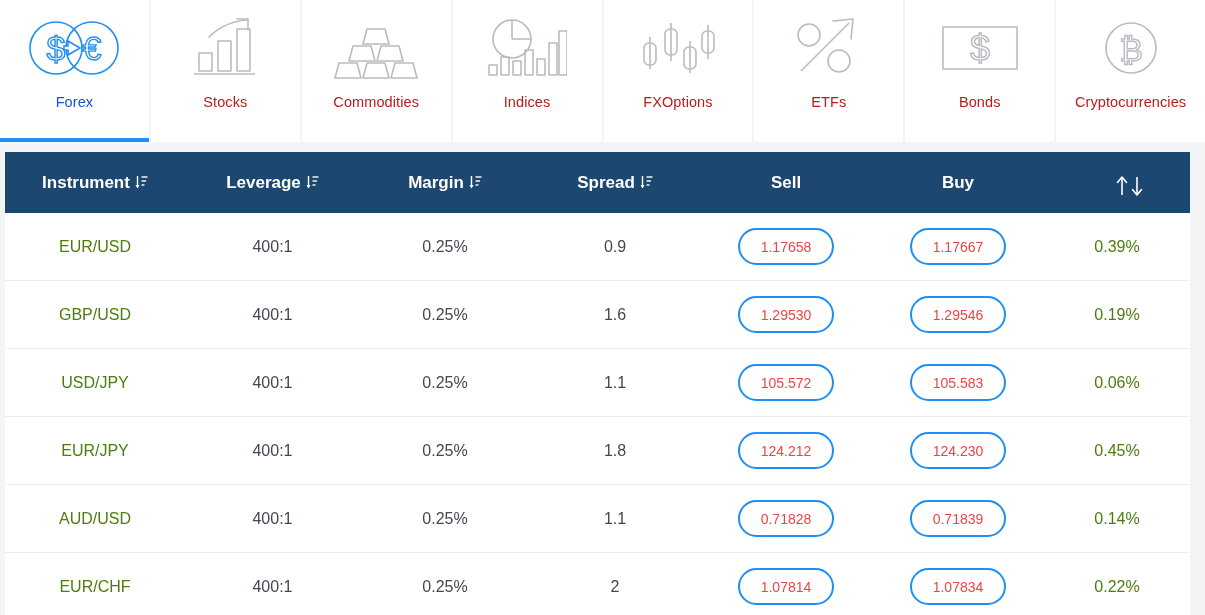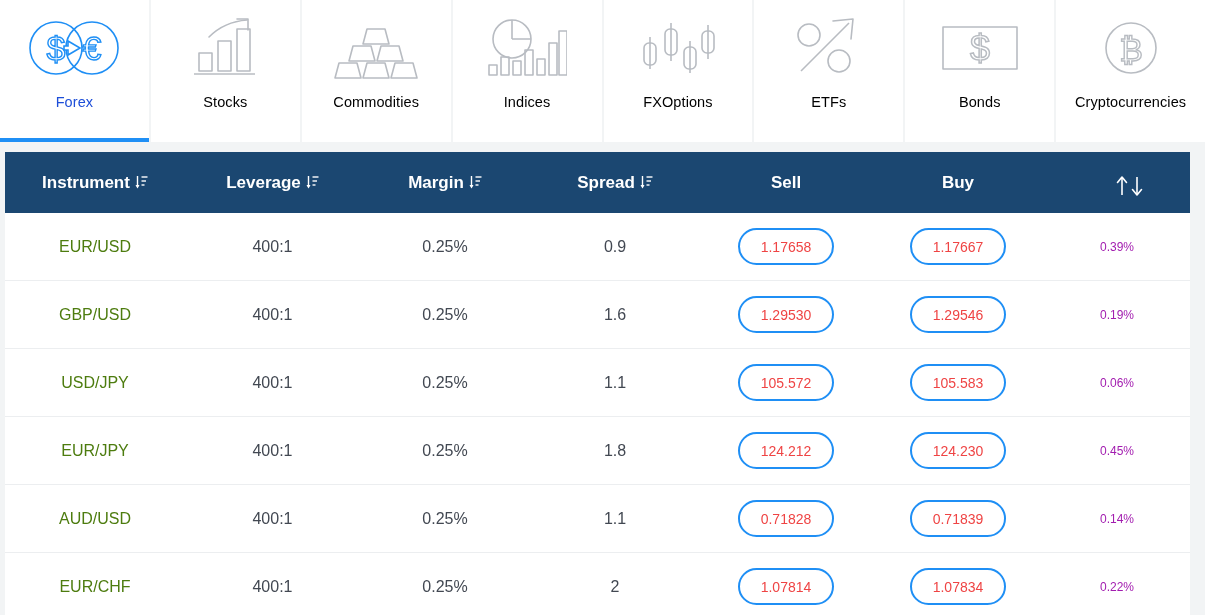--- a/index.html
+++ b/index.html
@@ -32,21 +32,21 @@
   }
   .tab-icon {
     height: 68px;
     display: flex;
     align-items: center;
     justify-content: center;
   }
   .tab-icon svg { display: block; }
   .tab-label {
     font-size: 14.5px;
-    color: #000000;
+    color: #b91c1c;
     margin-top: 12px;
     letter-spacing: 0.1px;
   }
   .tab.active .tab-label { color: #1d4ed8; }
   .tab.active::after {
     content: "";
     position: absolute;
     left: 0; right: 0; bottom: 0;
     height: 4px;
     background: #1f8ff5;
@@ -119,22 +119,22 @@
     width: 96px;
     height: 37px;
     border: 2px solid #1f8ff5;
     border-radius: 19px;
     background: #ffffff;
     color: #ef4444;
     font-size: 14px;
     cursor: pointer;
   }
   .change {
-    color: #a21caf;
-    font-size: 12px;
+    color: #4d7c0f;
+    font-size: 16px;
   }
 </style>
 </head>
 <body>
 
 <div class="tab-strip">
     <div class="tab active">
       <div class="tab-icon">
         <svg width="96" height="62" viewBox="0 0 96 62">
         <circle cx="30" cy="31" r="26" fill="none" stroke="#1f8ff5" stroke-width="1.6" stroke-linejoin="round" stroke-linecap="round"></circle>

